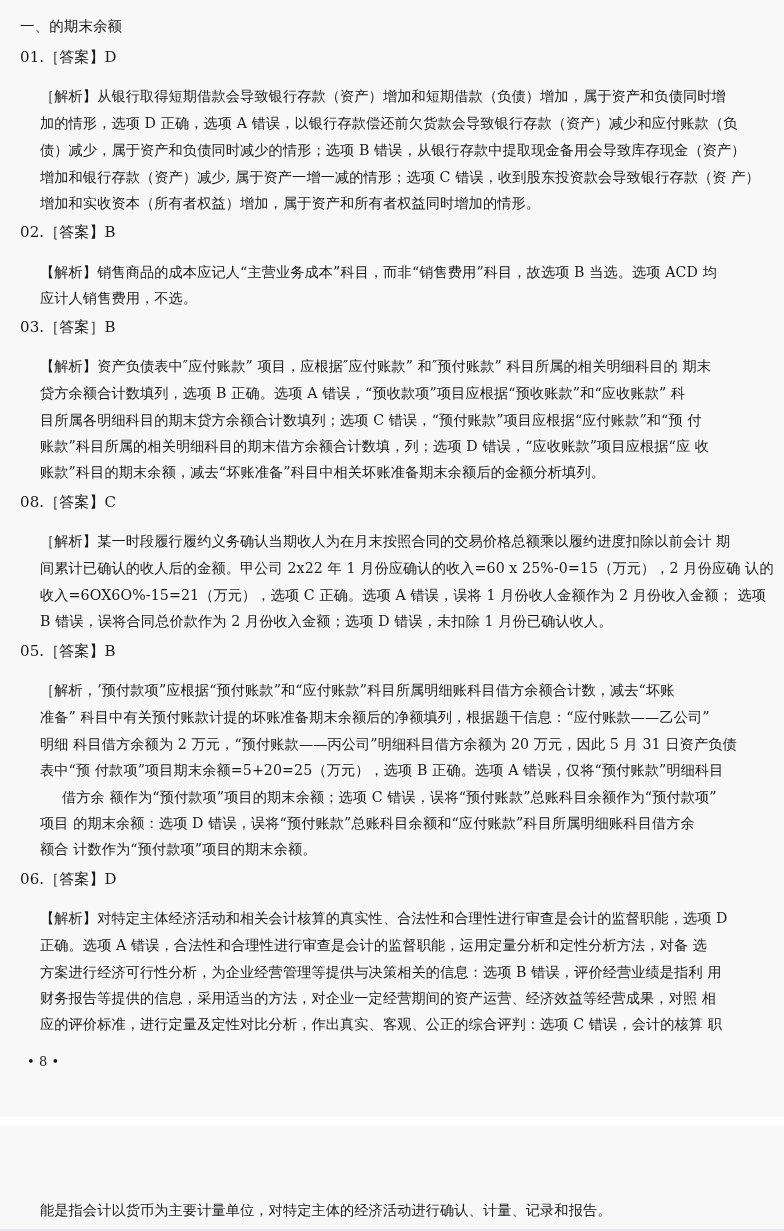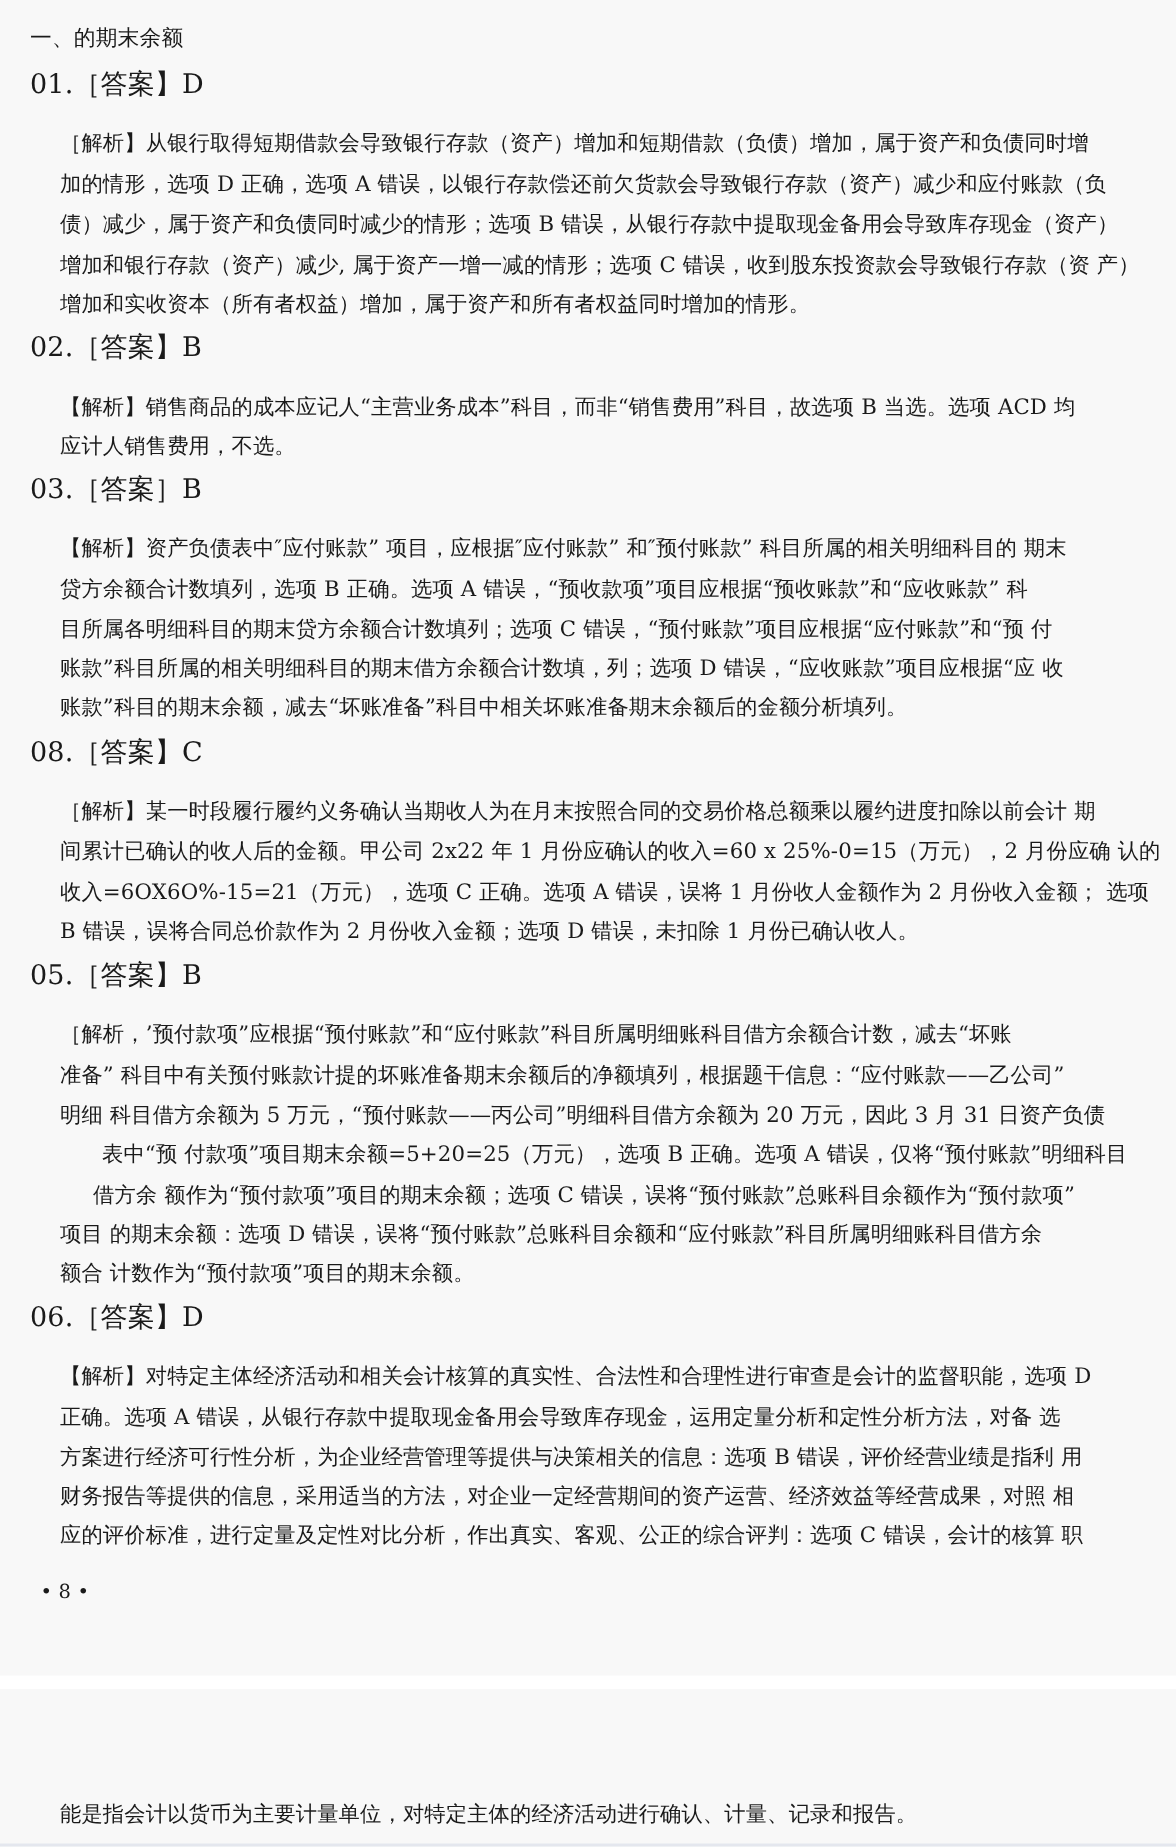--- a/index.html
+++ b/index.html
@@ -21,21 +21,21 @@
     #page-1 { top: 0; height: 1117px; }
     #page-2 { top: 1126px; height: 103px; border-bottom: 2px solid #e4e7ee; }
     .line {
       position: absolute;
       white-space: nowrap;
       font-size: 14.2px;
       line-height: 20px;
       letter-spacing: 0.1px;
     }
     .heading { left: 20px; font-size: 14.5px; }
-    .answer { left: 20px; font-size: 18px; }
+    .answer { left: 20px; font-size: 15px; }
     .body { left: 40px; }
     .pnum { left: 27px; font-size: 13px; }
   </style>
 </head>
 <body>
 
 <div class="page" id="page-1">
   <div class="line heading" style="top:16px;">一、的期末余额</div>
 
   <div class="line answer" style="top:47px;">01.［答案】D</div>
@@ -58,29 +58,29 @@
 
   <div class="line answer" style="top:492px;">08.［答案】C</div>
   <div class="line body" style="top:531px;">［解析】某一时段履行履约义务确认当期收人为在月末按照合同的交易价格总额乘以履约进度扣除以前会计 期</div>
   <div class="line body" style="top:558px;">间累计已确认的收人后的金额。甲公司 2x22 年 1 月份应确认的收入=60 x 25%-0=15（万元），2 月份应确 认的</div>
   <div class="line body" style="top:585px;">收入=6OX6O%-15=21（万元），选项 C 正确。选项 A 错误，误将 1 月份收人金额作为 2 月份收入金额；  选项</div>
   <div class="line body" style="top:611px;text-align:center;">B 错误，误将合同总价款作为 2 月份收入金额；选项 D 错误，未扣除 1 月份已确认收人。</div>
 
   <div class="line answer" style="top:641px;">05.［答案】B</div>
   <div class="line body" style="top:680px;">［解析，’预付款项”应根据“预付账款”和“应付账款”科目所属明细账科目借方余额合计数，减去“坏账</div>
   <div class="line body" style="top:707px;">准备” 科目中有关预付账款计提的坏账准备期末余额后的净额填列，根据题干信息：“应付账款——乙公司”</div>
-  <div class="line body" style="top:734px;">明细 科目借方余额为 5 万元，“预付账款——丙公司”明细科目借方余额为 20 万元，因此 3 月 31 日资产负债</div>
-  <div class="line body" style="top:760px;margin-left:28px;">表中“预 付款项”项目期末余额=5+20=25（万元），选项 B 正确。选项 A 错误，仅将“预付账款”明细科目</div>
+  <div class="line body" style="top:734px;">明细 科目借方余额为 2 万元，“预付账款——丙公司”明细科目借方余额为 20 万元，因此 5 月 31 日资产负债</div>
+  <div class="line body" style="top:760px;">表中“预 付款项”项目期末余额=5+20=25（万元），选项 B 正确。选项 A 错误，仅将“预付账款”明细科目</div>
   <div class="line body" style="top:787px;margin-left:22px;">借方余 额作为“预付款项”项目的期末余额；选项 C 错误，误将“预付账款”总账科目余额作为“预付款项”</div>
   <div class="line body" style="top:813px;">项目  的期末余额：选项 D 错误，误将“预付账款”总账科目余额和“应付账款”科目所属明细账科目借方余</div>
   <div class="line body" style="top:839px;">额合  计数作为“预付款项”项目的期末余额。</div>
 
   <div class="line answer" style="top:869px;">06.［答案】D</div>
   <div class="line body" style="top:908px;">【解析】对特定主体经济活动和相关会计核算的真实性、合法性和合理性进行审查是会计的监督职能，选项 D</div>
-  <div class="line body" style="top:935px;">正确。选项 A 错误，从银行存款中提取现金备用会导致库存现金，运用定量分析和定性分析方法，对备 选</div>
+  <div class="line body" style="top:935px;">正确。选项 A 错误，合法性和合理性进行审查是会计的监督职能，运用定量分析和定性分析方法，对备 选</div>
   <div class="line body" style="top:962px;">方案进行经济可行性分析，为企业经营管理等提供与决策相关的信息：选项 B 错误，评价经营业绩是指利 用</div>
   <div class="line body" style="top:988px;">财务报告等提供的信息，采用适当的方法，对企业一定经营期间的资产运营、经济效益等经营成果，对照 相</div>
   <div class="line body" style="top:1014px;">应的评价标准，进行定量及定性对比分析，作出真实、客观、公正的综合评判：选项 C 错误，会计的核算 职</div>
 
   <div class="line pnum" style="top:1052px;">• 8 •</div>
 </div>
 
 <div class="page" id="page-2">
   <div class="line body" style="top:74px;">能是指会计以货币为主要计量单位，对特定主体的经济活动进行确认、计量、记录和报告。</div>
 </div>

